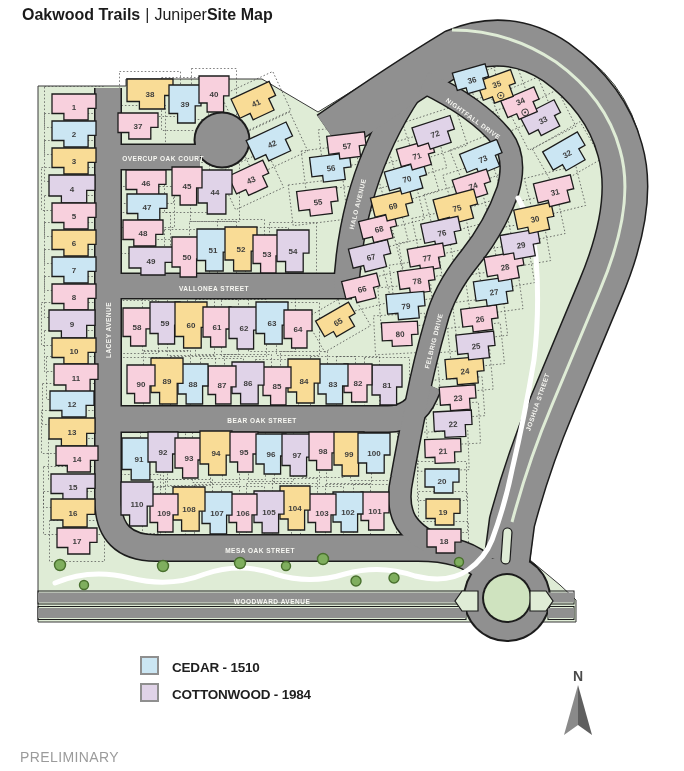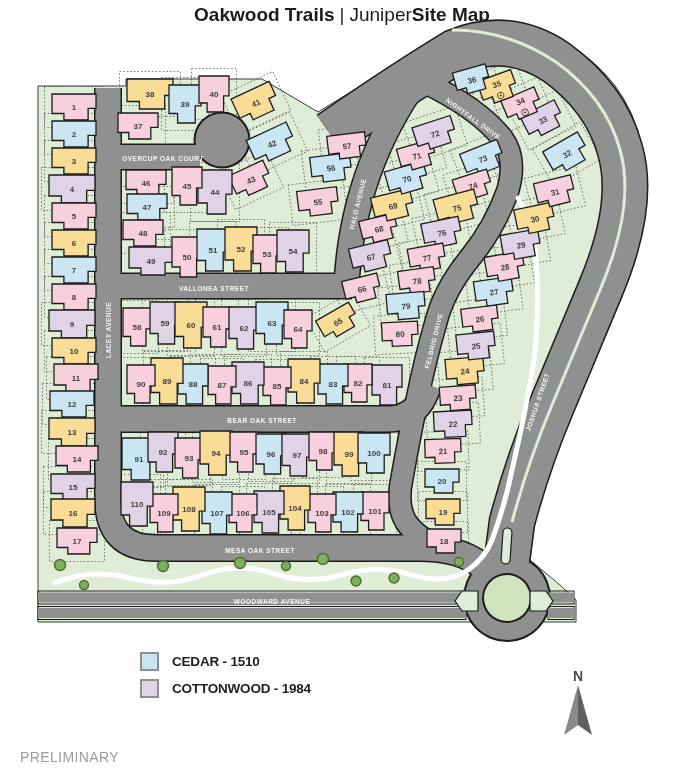--- a/index.html
+++ b/index.html
@@ -1,26 +1,26 @@
 <!DOCTYPE html>
 <html><head>
 <meta charset="utf-8">
 <style>
   html,body{margin:0;padding:0;background:#fff;}
   .page{position:relative;width:684px;height:771px;background:#fff;overflow:hidden;
         font-family:"Liberation Sans",sans-serif;}
   .hdr{position:absolute;top:5px;left:22px;right:22px;display:flex;
-       justify-content:center;align-items:baseline;font-size:19px;line-height:20px;color:#1b1b1b;}
+       justify-content:flex-start;align-items:baseline;font-size:16px;line-height:20px;color:#1b1b1b;}
   .hdr .tp{font-weight:bold;}
   .hdr .sep{font-weight:300;color:#2a2a2a;padding:0 5px;}
   .hdr .ts{font-weight:normal;}
   .hdr .doc{font-weight:bold;}
   svg.map{position:absolute;left:0;top:0;}
   .legend{position:absolute;left:140px;top:648px;}
-  .legend .row{display:flex;align-items:center;height:27px;}
+  .legend .row{display:flex;align-items:flex-end;height:27px;}
   .legend .sw{width:19px;height:19px;border:2px solid #8f8f8f;box-sizing:border-box;margin-right:13px;}
   .legend .lb{font-size:13.5px;font-weight:bold;color:#1f1f1f;letter-spacing:-0.2px;}
   .compass{position:absolute;left:556px;top:668px;width:44px;text-align:center;}
   .compass .n{font-size:14px;font-weight:bold;color:#4a4a4a;margin-bottom:1px;}
   .prelim{position:absolute;left:20px;top:749px;font-size:14px;color:#9b9b9b;letter-spacing:0.4px;}
   
   text.lotnum{font-family:"Liberation Sans",sans-serif;font-size:8px;font-weight:bold;fill:#3d3d3d;text-anchor:middle;}
   text.street{font-family:"Liberation Sans",sans-serif;font-size:6.5px;font-weight:bold;fill:#f7f7f2;
               letter-spacing:0.5px;text-anchor:middle;}
 </style>

